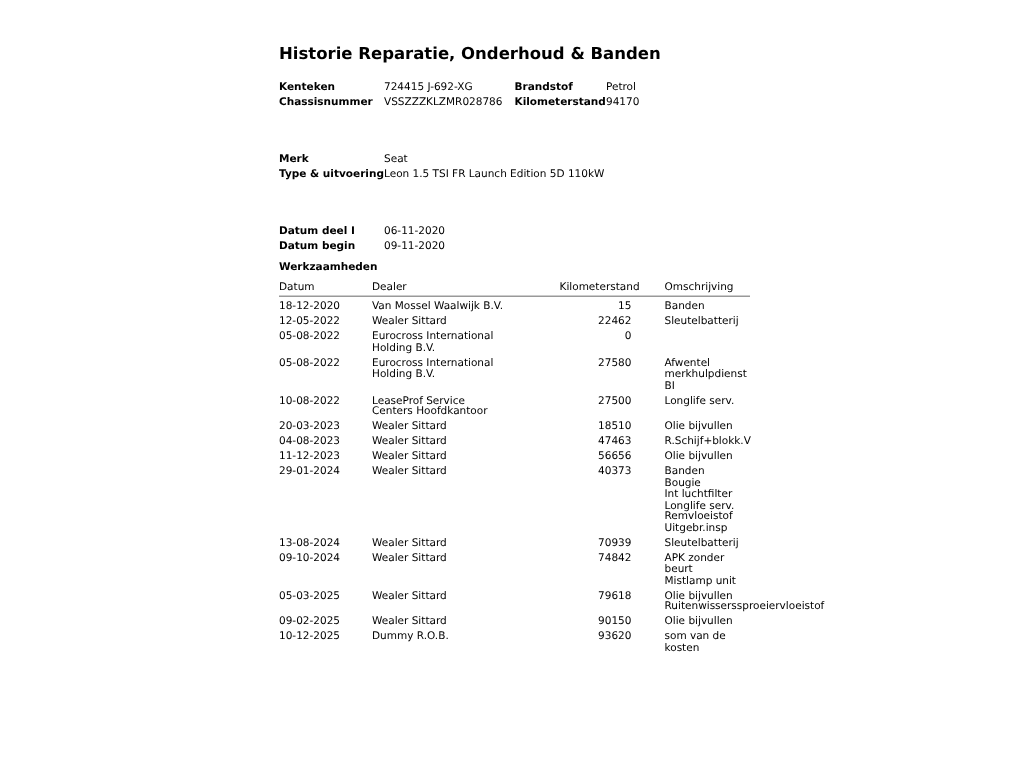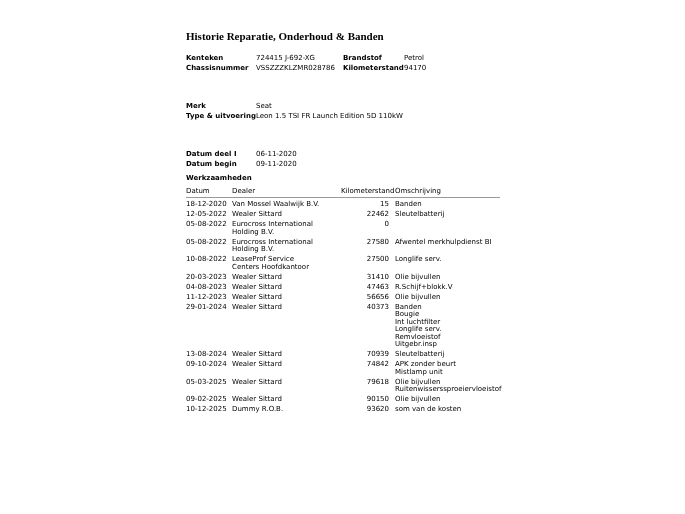--- a/index.html
+++ b/index.html
@@ -17,21 +17,20 @@
     left: 186px;
     top: 30px;
     width: 320px;
   }
   .doc-title {
     font-size: 11px;
     font-weight: bold;
     line-height: 12px;
     margin: 0 0 11px 0;
     white-space: nowrap;
-    font-family: Liberation Serif, serif;
   }
   .info-grid-4 {
     display: grid;
     grid-template-columns: 70px 87px 61px 1fr;
     font-size: 7px;
     line-height: 10px;
     margin-bottom: 12px;
   }
   .info-grid-2 {
     display: grid;
@@ -47,20 +46,21 @@
   .section-heading {
     font-size: 7px;
     font-weight: bold;
     line-height: 9px;
     margin: 5px 0 4px 0;
   }
   .t-head, .t-row {
     display: grid;
     grid-template-columns: 46px 109px 48px 1fr;
     font-size: 7px;
+    gap: 16px;
   }
   .t-head {
     line-height: 8px;
     padding-bottom: 2px;
     border-bottom: 1px solid #999999;
     margin-bottom: 3px;
     width: 314px;
   }
   .t-row {
     line-height: 7.5px;
@@ -151,21 +151,21 @@
     <div class="c-dealer">LeaseProf Service Centers Hoofdkantoor</div>
     <div class="c-km">27500</div>
     <div class="c-oms">
             <div>Longlife serv.</div>
           </div>
   </div>
 
   <div class="t-row">
     <div class="c-datum">20-03-2023</div>
     <div class="c-dealer">Wealer Sittard</div>
-    <div class="c-km">31410</div>
+    <div class="c-km">18510</div>
     <div class="c-oms">
             <div>Olie bijvullen</div>
           </div>
   </div>
 
   <div class="t-row">
     <div class="c-datum">04-08-2023</div>
     <div class="c-dealer">Wealer Sittard</div>
     <div class="c-km">47463</div>
     <div class="c-oms">

